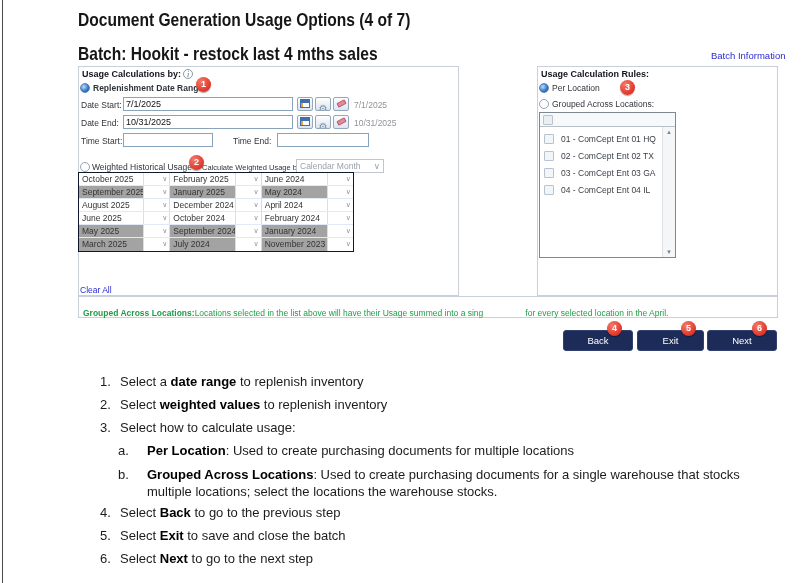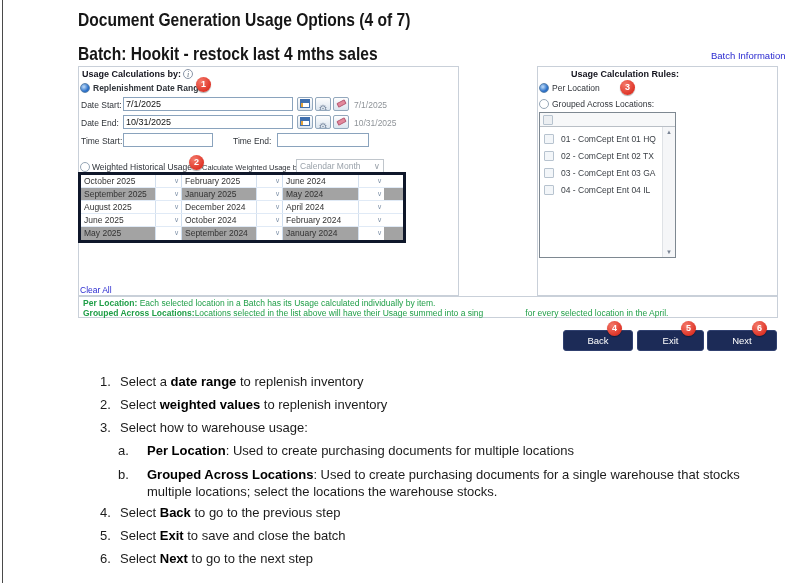--- a/index.html
+++ b/index.html
@@ -33,21 +33,21 @@
   .cal { width:10px; height:9px; margin:1px auto 0; border:1px solid #3f6fae;
          background:linear-gradient(#3f6fae 0 3px, rgba(0,0,0,0) 3px),
                     linear-gradient(90deg,#e0a13a 0 2px, rgba(0,0,0,0) 2px), #fff; }
   .gear { font-size:10px; line-height:12px; color:#7e8ea4; }
   .erz { width:9px; height:5px; margin:3px auto 0; background:#e2899c; border:1px solid #b85a74;
          border-radius:1px; transform:rotate(-28deg); }
 
   .ddis { border:1px solid #c0c6cc; background:#fff; color:#9aa2aa; font-size:8.5px;
           display:flex; align-items:center; justify-content:space-between; padding:0 3px; }
 
-  .mtable { left:78px; top:172px; width:328px; border:3px solid #0f172a; background:#fff; }
+  .mtable { left:78px; top:172px; width:276px; border:1px solid #0f172a; background:#fff; }
   .mrow { display:flex; height:13px; border-bottom:1px solid #e0eaf6; }
   .mrow:last-child { border-bottom:none; }
   .mrow.alt { background:#a3a3a3; }
   .mcell { position:relative; width:101px; border-right:1px solid #cfdeef; font-size:8.5px; line-height:12px;
            color:#333; padding-left:3px; white-space:nowrap; overflow:hidden; }
   .mcell:last-child { border-right:none; }
   .ddbox { position:absolute; right:0; top:0; bottom:0; width:26px; background:#fff;
            border-left:1px solid #d4e0ee; color:#8496ac; font-size:7px; line-height:12px; text-align:right;
            padding-right:2px; }
 
@@ -149,26 +149,31 @@
   <div class="mrow">
     <div class="mcell"><span>June 2025</span><span class="ddbox">∨</span></div>
     <div class="mcell"><span>October 2024</span><span class="ddbox">∨</span></div>
     <div class="mcell"><span>February 2024</span><span class="ddbox">∨</span></div>
   </div>
   <div class="mrow alt">
     <div class="mcell"><span>May 2025</span><span class="ddbox">∨</span></div>
     <div class="mcell"><span>September 2024</span><span class="ddbox">∨</span></div>
     <div class="mcell"><span>January 2024</span><span class="ddbox">∨</span></div>
   </div>
+  <div class="mrow alt">
+    <div class="mcell"><span>March 2025</span><span class="ddbox">∨</span></div>
+    <div class="mcell"><span>July 2024</span><span class="ddbox">∨</span></div>
+    <div class="mcell"><span>November 2023</span><span class="ddbox">∨</span></div>
+  </div>
 </div>
 
 <div class="abs link" style="left:80px; top:285px; font-size:8.5px;">Clear All</div>
 
 <div class="abs panel" style="left:537px; top:66px; width:241px; height:230px;"></div>
-<div class="abs sechead" style="left:541px; top:69px;margin-left:30px;">Usage Calculation Rules:</div>
+<div class="abs sechead" style="left:541px; top:69px;">Usage Calculation Rules:</div>
 
 <div class="abs radio sel" style="left:539px; top:83px;"></div>
 <div class="abs lbl" style="left:552px; top:83px;">Per Location</div>
 <div class="abs badge" style="left:620px; top:80px;">3</div>
 
 <div class="abs radio" style="left:539px; top:99px;"></div>
 <div class="abs lbl" style="left:552px; top:99px;">Grouped Across Locations:</div>
 
 <div class="abs listbox">
   <div class="lhead">
@@ -190,23 +195,20 @@
     <div class="cb"></div>
     <span class="loclbl">04 - ComCept Ent 04 IL</span>
   </div>
   <div class="sbar">
     <span class="sarrow" style="top:2px;">▲</span>
     <span class="sarrow" style="bottom:2px;">▼</span>
   </div>
 </div>
 
 <div class="abs panel" style="left:78px; top:296px; width:700px; height:22px;">
-  <div class="fnote" style="position:absolute; left:4px; top:1px;">
-    <b>Per Location:</b><span> Each selected location in a Batch has its Usage calculated individually by item.</span>
-  </div>
   <div class="fnote" style="position:absolute; left:4px; top:11px; display:flex;">
     <b>Grouped Across Locations:</b>
       <span> Locations selected in the list above will have their Usage summed into a sing</span>
     <span style="display:inline-block; width:42px;"></span>
     <span>for every selected location in the April.</span>
   </div>
 </div>
 
 <div class="abs navbtn" style="left:563px; top:330px; width:70px;">Back</div>
 <div class="abs navbtn" style="left:637px; top:330px; width:67px;">Exit</div>
@@ -215,21 +217,21 @@
 <div class="abs badge" style="left:681px; top:321px;">5</div>
 <div class="abs badge" style="left:752px; top:321px;">6</div>
 
 <div class="abs inst" style="left:100px; top:374px;">
   <span class="inum">1.</span><span>Select a </span><b>date range</b><span> to replenish inventory</span>
 </div>
 <div class="abs inst" style="left:100px; top:397px;">
   <span class="inum">2.</span><span>Select </span><b>weighted values</b><span> to replenish inventory</span>
 </div>
 <div class="abs inst" style="left:100px; top:420px;">
-  <span class="inum">3.</span><span>Select how to warehouse usage:</span><b></b><span></span>
+  <span class="inum">3.</span><span>Select how to calculate usage:</span><b></b><span></span>
 </div>
 <div class="abs inst sub" style="left:118px; top:443px;">
   <span class="inum">a.</span><span></span><b>Per Location</b><span>: Used to create purchasing documents for multiple locations</span>
 </div>
 <div class="abs inst sub" style="left:118px; top:466px; width:642px; line-height:17px; text-indent:-29px; padding-left:29px;">
   <span class="inum" style="text-indent:0;">b.</span><span></span><b>Grouped Across Locations</b><span>: Used to create purchasing documents for a single warehouse that stocks multiple locations; select the locations the warehouse stocks.</span>
 </div>
 <div class="abs inst" style="left:100px; top:505px;">
   <span class="inum">4.</span><span>Select </span><b>Back</b><span> to go to the previous step</span>
 </div>

